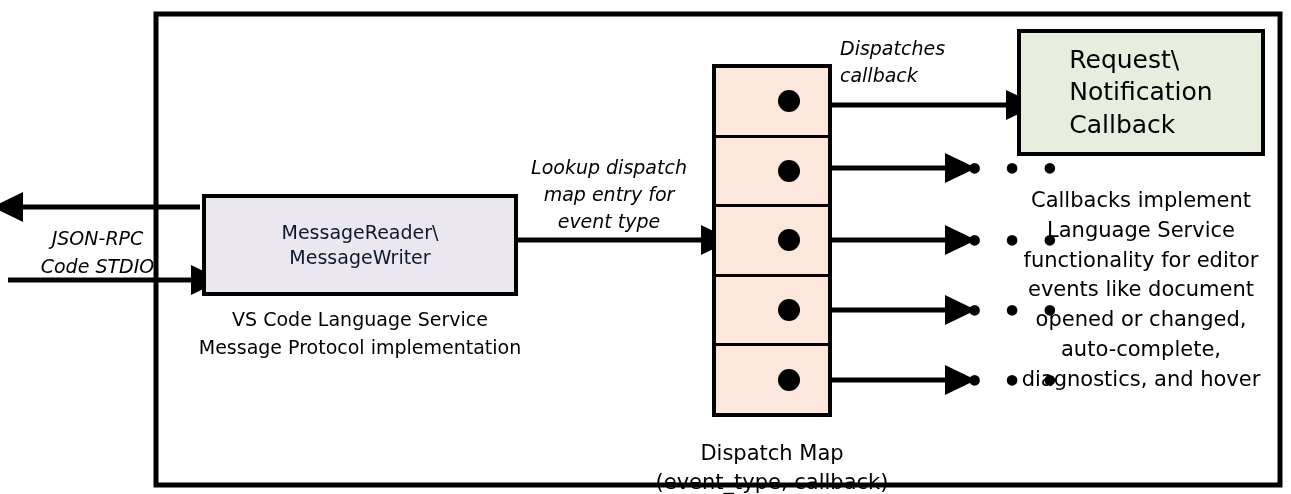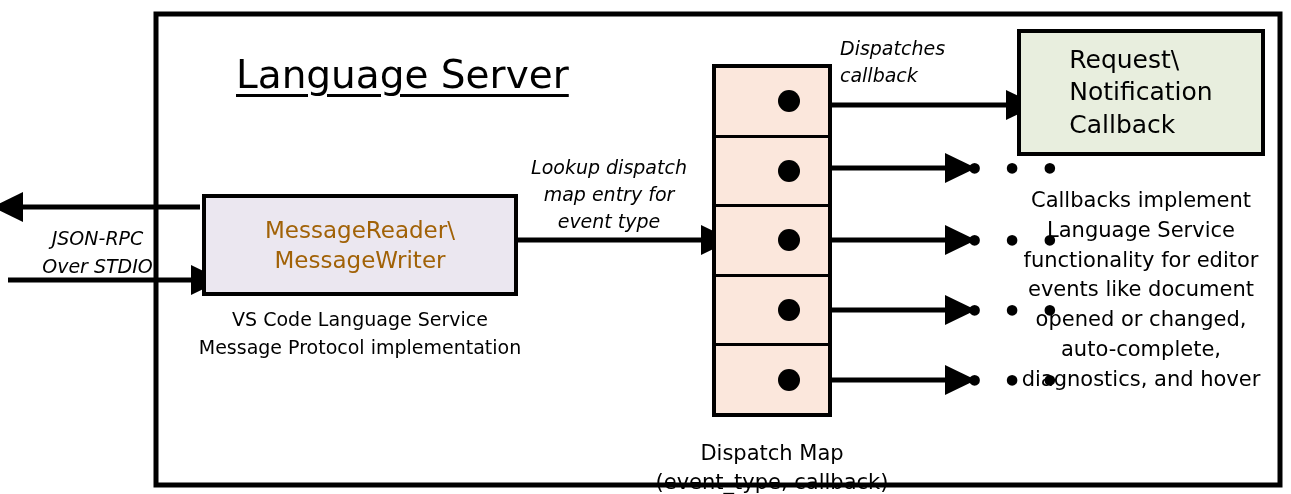--- a/index.html
+++ b/index.html
@@ -50,24 +50,24 @@
     width: 316px;
     height: 102px;
     background: #EBE7F0;
     border: 4px solid #000000;
     box-sizing: border-box;
     display: flex;
     align-items: center;
     justify-content: center;
   }
   #mrw-label {
-    font-size: 23px;
+    font-size: 19px;
     line-height: 1.32;
     text-align: center;
-    color: #a16207;
+    color: #0f172a;
     white-space: pre-line;
   }
   #mrw-caption {
     left: 192px;
     top: 306px;
     width: 336px;
     font-size: 19px;
     line-height: 1.45;
     white-space: pre-line;
   }
@@ -204,24 +204,23 @@
     <line x1="518" y1="240" x2="706" y2="240" stroke="#000000" stroke-width="5" marker-end="url(#ah)"></line>
 
     <line x1="783" y1="105" x2="1011" y2="105" stroke="#000000" stroke-width="5" marker-end="url(#ah)"></line>
 
     <line x1="783" y1="168" x2="950" y2="168" stroke="#000000" stroke-width="5" marker-end="url(#ah)"></line>
     <line x1="783" y1="240" x2="950" y2="240" stroke="#000000" stroke-width="5" marker-end="url(#ah)"></line>
     <line x1="783" y1="310" x2="950" y2="310" stroke="#000000" stroke-width="5" marker-end="url(#ah)"></line>
     <line x1="783" y1="380" x2="950" y2="380" stroke="#000000" stroke-width="5" marker-end="url(#ah)"></line>
   </svg>
 
-  <div class="txt" id="page-title">Language Server</div>
 
   <div class="txt italic" id="jsonrpc-label">JSON-RPC
-Over STDIO</div>
+Code STDIO</div>
 
   <div id="mrw-box">
     <div id="mrw-label">MessageReader\
 MessageWriter</div>
   </div>
   <div class="txt" id="mrw-caption">VS Code Language Service
 Message Protocol implementation</div>
 
   <div class="txt italic" id="lookup-label">Lookup dispatch
 map entry for

